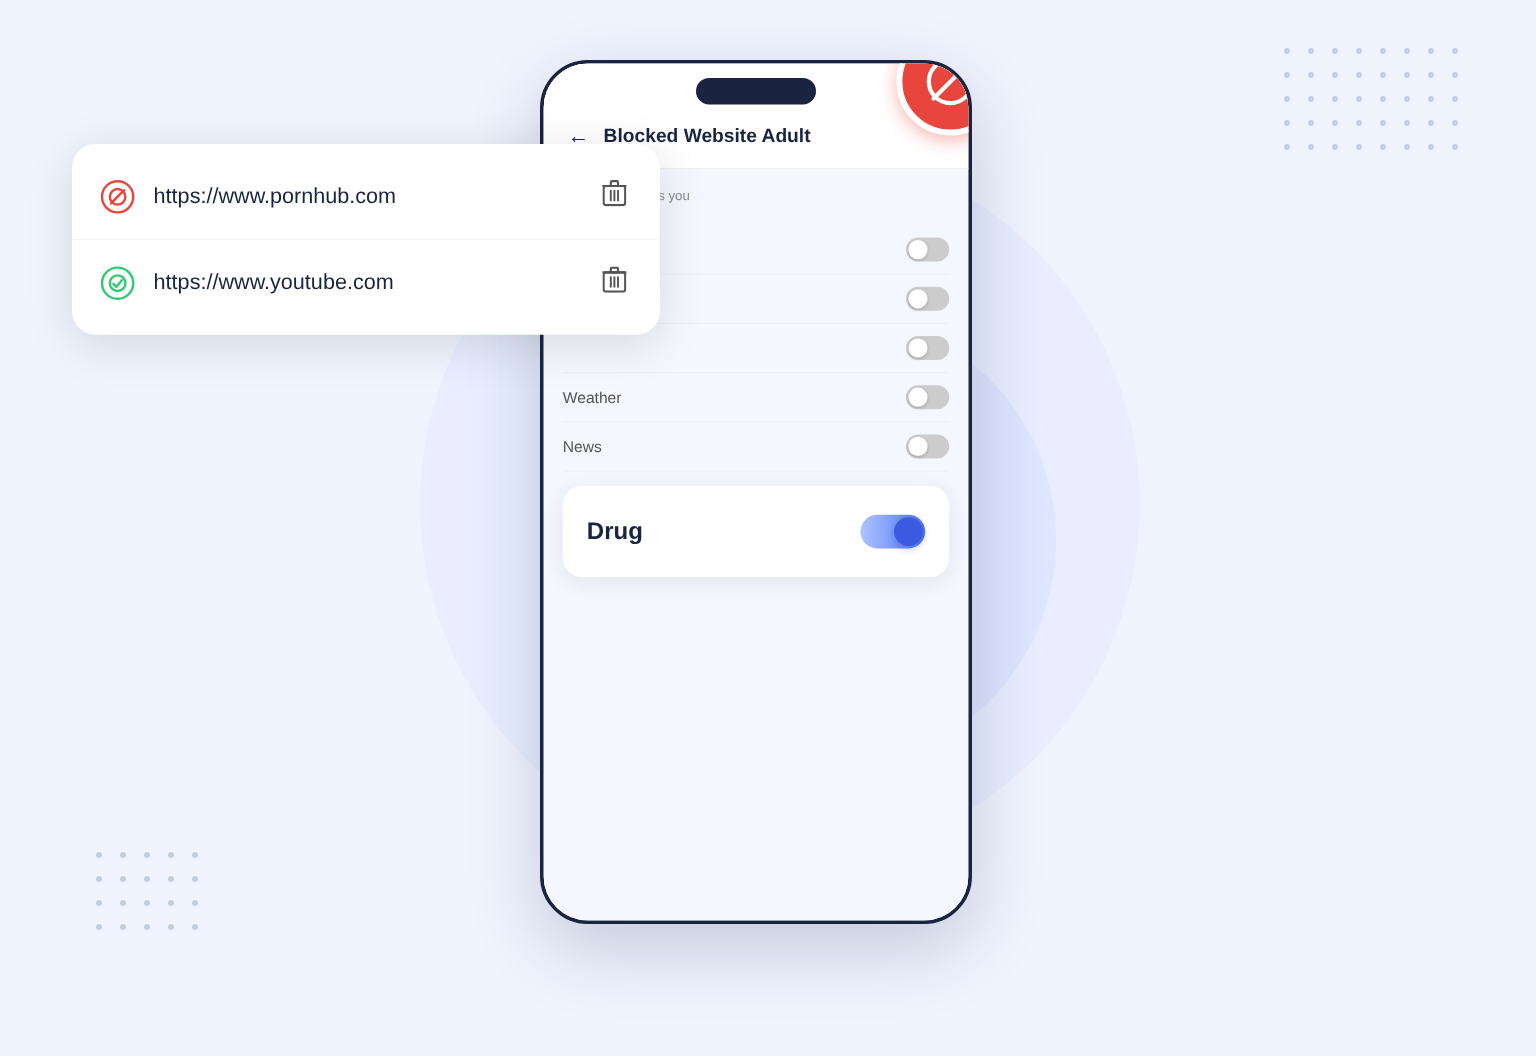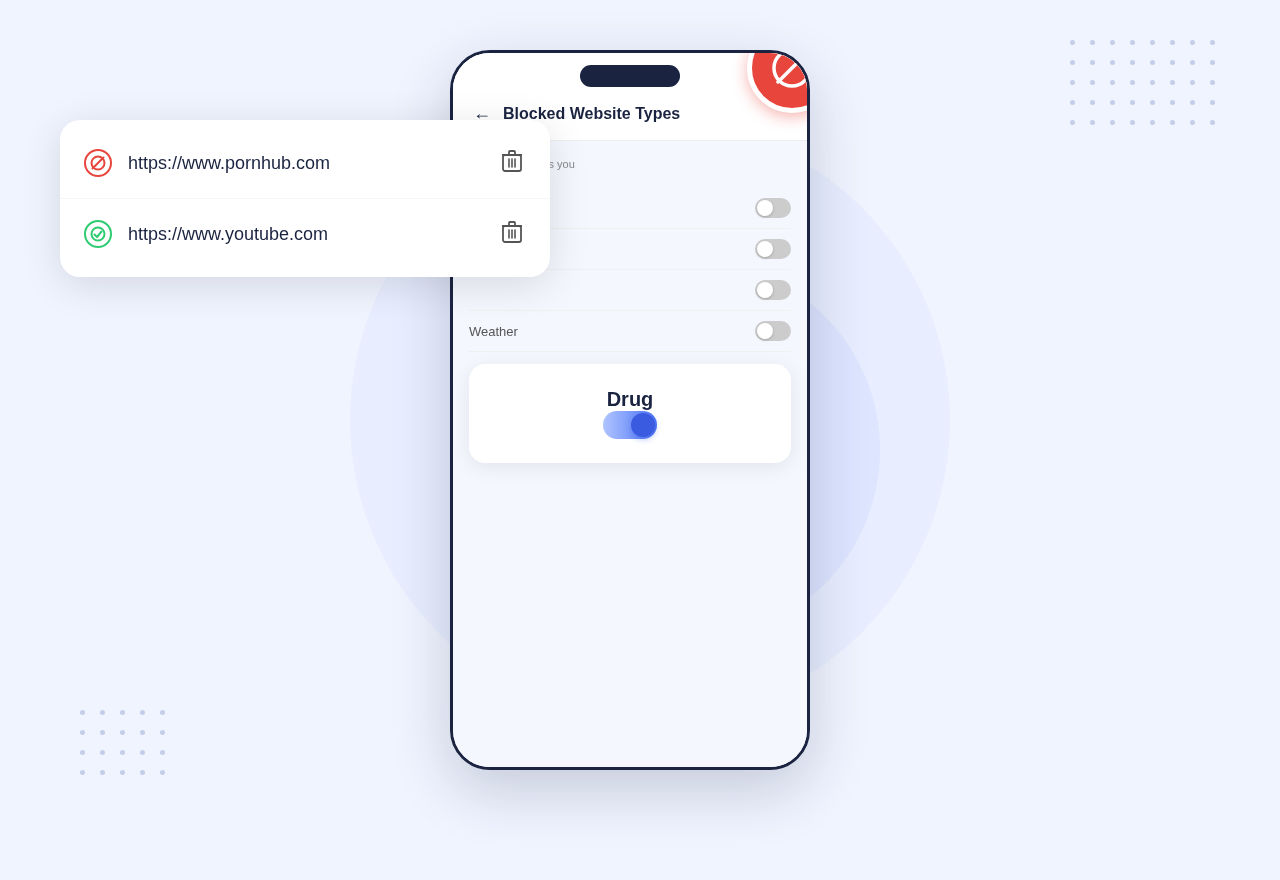--- a/index.html
+++ b/index.html
@@ -175,21 +175,20 @@
       position: relative;
       z-index: 2;
     }
 
     .toggle-row-big {
       display: flex;
       align-items: center;
       justify-content: space-between;
       padding: 16px 0;
       border-bottom: 1px solid #f5f5f5;
-      flex-direction: column;
     }
 
     .toggle-row-big:last-child {
       border-bottom: none;
     }
 
     .toggle-label-big {
       font-size: 20px;
       font-weight: 700;
       color: #1a2340;
@@ -391,21 +390,21 @@
       <svg viewBox="0 0 44 44" fill="none">
         <circle cx="22" cy="22" r="18" stroke="white" stroke-width="3.5" fill="none"></circle>
         <line x1="8" y1="36" x2="36" y2="8" stroke="white" stroke-width="3.5" stroke-linecap="round"></line>
       </svg>
     </div>
 
     <div class="phone-screen">
 
       <div class="phone-header">
         <span class="back-arrow">←</span>
-        <span class="phone-title">Blocked Website Types</span>
+        <span class="phone-title">Blocked Website Adult</span>
       </div>
 
       <div class="phone-content">
         <div class="description-text">the website types you</div>
 
         <div class="toggle-row-small">
           <span class="toggle-label-small"></span>
           <span class="toggle-small off">
               <span class="thumb"></span>
             </span>
@@ -417,20 +416,26 @@
             </span>
         </div>
         <div class="toggle-row-small">
           <span class="toggle-label-small"></span>
           <span class="toggle-small off">
               <span class="thumb"></span>
             </span>
         </div>
         <div class="toggle-row-small">
           <span class="toggle-label-small">Weather</span>
+          <span class="toggle-small off">
+              <span class="thumb"></span>
+            </span>
+        </div>
+        <div class="toggle-row-small">
+          <span class="toggle-label-small">News</span>
           <span class="toggle-small off">
               <span class="thumb"></span>
             </span>
         </div>
 
         <div class="big-card">
           <div class="toggle-row-big">
             <span class="toggle-label-big">Drug</span>
             <span class="toggle-on">
                 <span class="thumb"></span>

